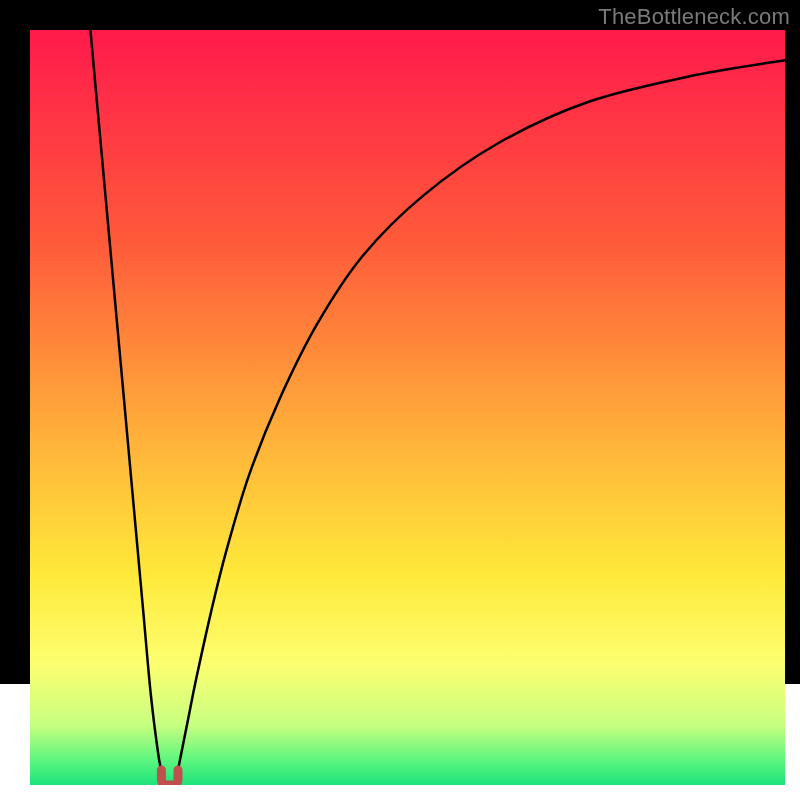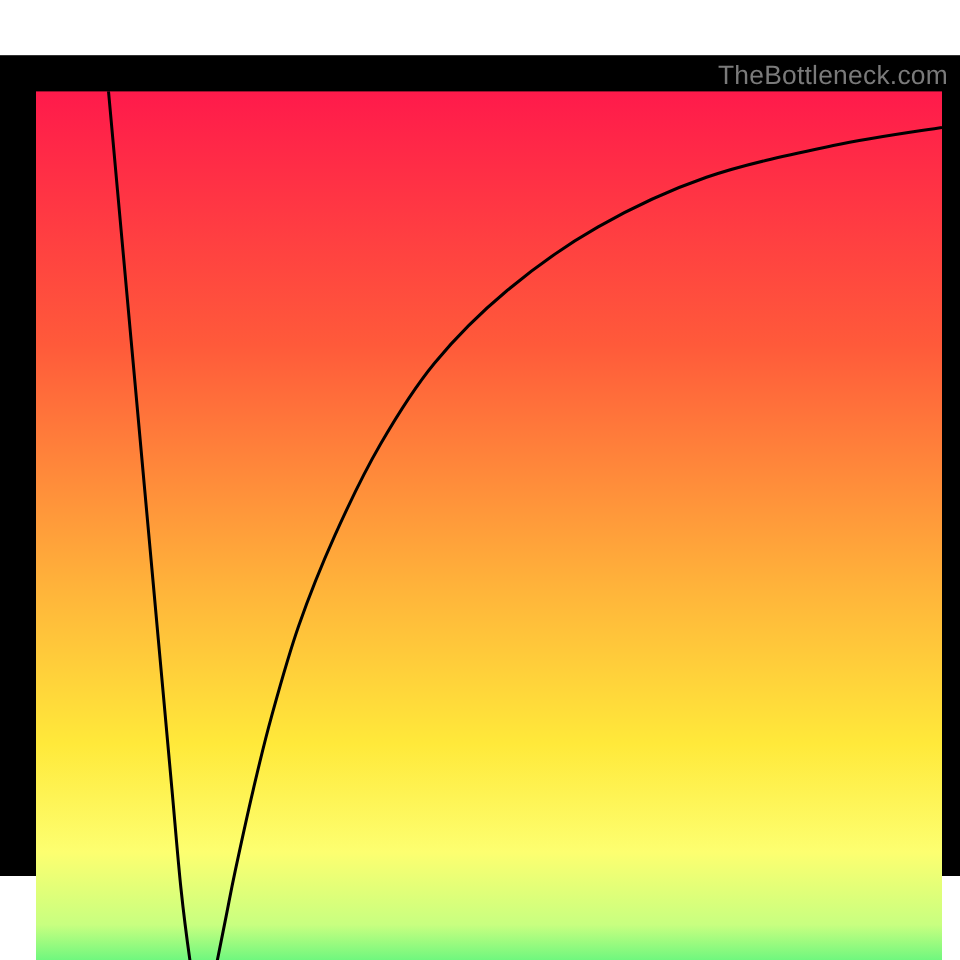--- a/index.html
+++ b/index.html
@@ -8,21 +8,20 @@
     width: 800px;
     height: 800px;
     overflow: hidden;
     font-family: Arial, Helvetica, sans-serif;
   }
   .outer {
     width: 800px;
     height: 684px;
     background: #000;
     position: relative;
-    margin-top: 46px;
   }
   .attribution {
     position: absolute;
     top: 4px;
     right: 10px;
     color: #7a7a7a;
     font-size: 22px;
     font-weight: 400;
     letter-spacing: 0.2px;
   }

